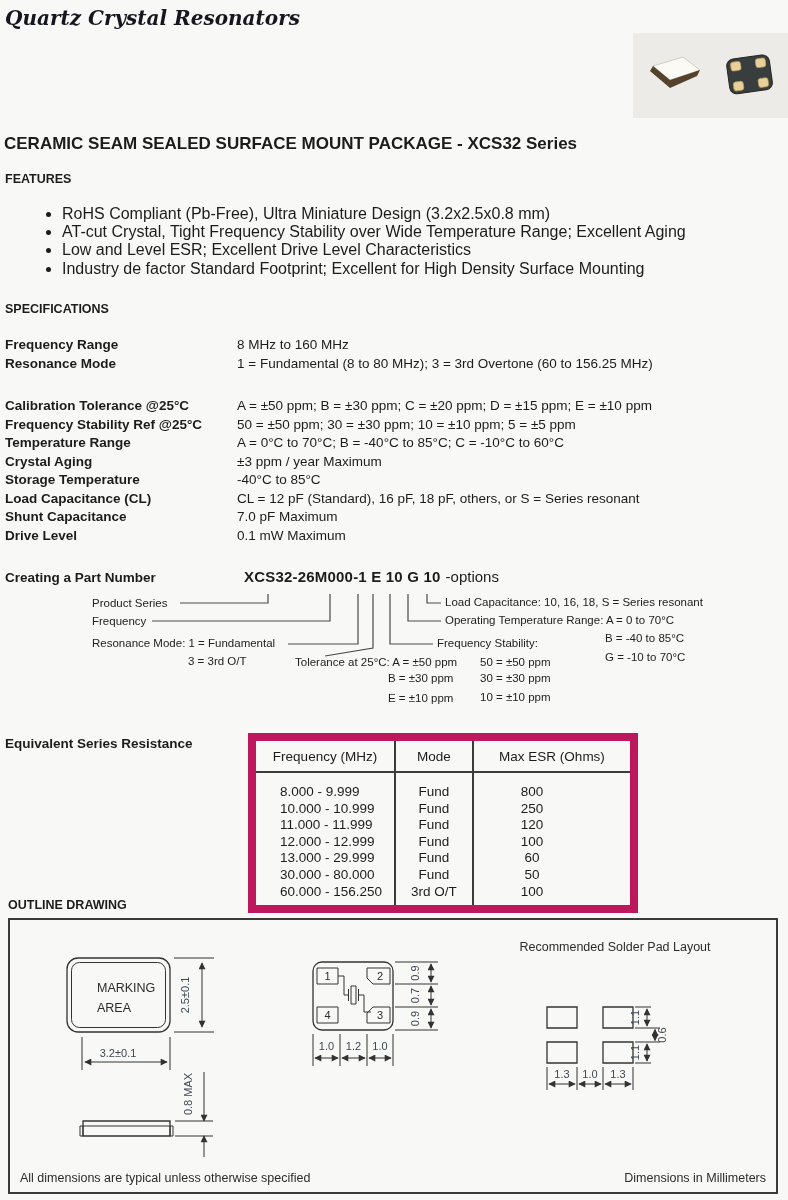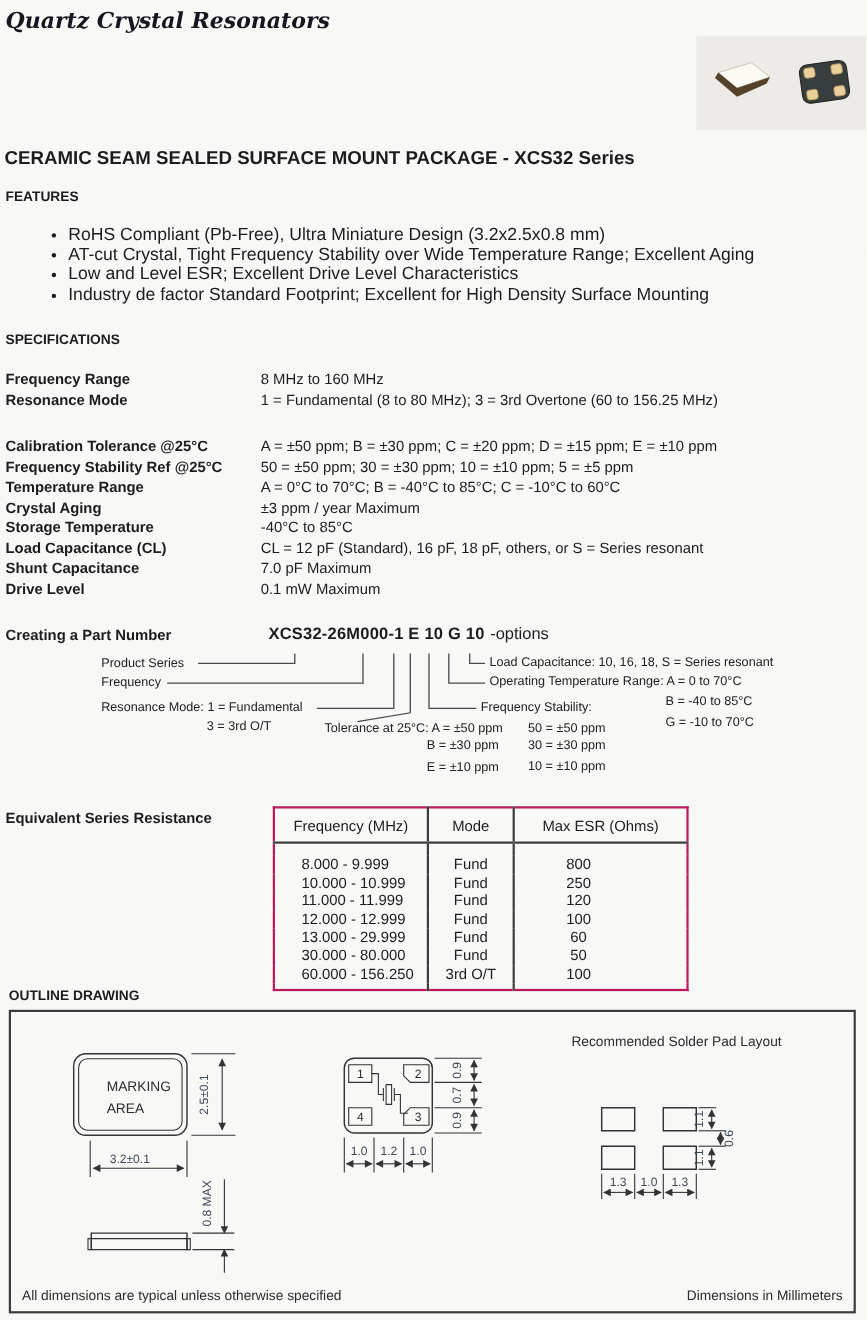--- a/index.html
+++ b/index.html
@@ -20,21 +20,21 @@
   .pn-heading{left:5px;top:570px;font-size:13.5px;font-weight:bold;}
   .pn-code{left:244px;top:568px;font-size:15px;white-space:nowrap;}
   .pn-code b{font-weight:bold;letter-spacing:0.2px;}
   .pn-code .opt{margin-left:5px;font-weight:normal;}
   .pn-label{font-size:11.5px;color:#222;white-space:nowrap;}
   svg.pn-lines{left:0;top:570px;}
   .pn-lines polyline{fill:none;stroke:#4a4a4a;stroke-width:1.2;}
   .esr-heading{left:5px;top:736px;font-size:13.5px;font-weight:bold;}
   table.esr{position:absolute;left:248px;top:733px;border-collapse:collapse;}
   table.esr, table.esr th, table.esr td{border:0;}
-  table.esr{border:2px solid #be185d;}
+  table.esr{border:8px solid #be185d;}
   table.esr th{border-bottom:2px solid #3c3c3c;font-weight:normal;font-size:13.5px;
                height:28px;vertical-align:middle;}
   table.esr th,table.esr td{border-left:2px solid #3c3c3c;}
   table.esr th:first-child,table.esr td:first-child{border-left:0;}
   table.esr td{font-size:13.5px;line-height:16.6px;text-align:center;padding:0;}
   table.esr td.freq{text-align:left;padding-left:24px;}
   table.esr td.ohms{padding-right:40px;}
   table.esr tr.spacer td{height:11px;}
   table.esr tr.endpad td{height:5px;}
   .outline-heading{left:8px;top:898px;font-size:12.5px;font-weight:bold;}

